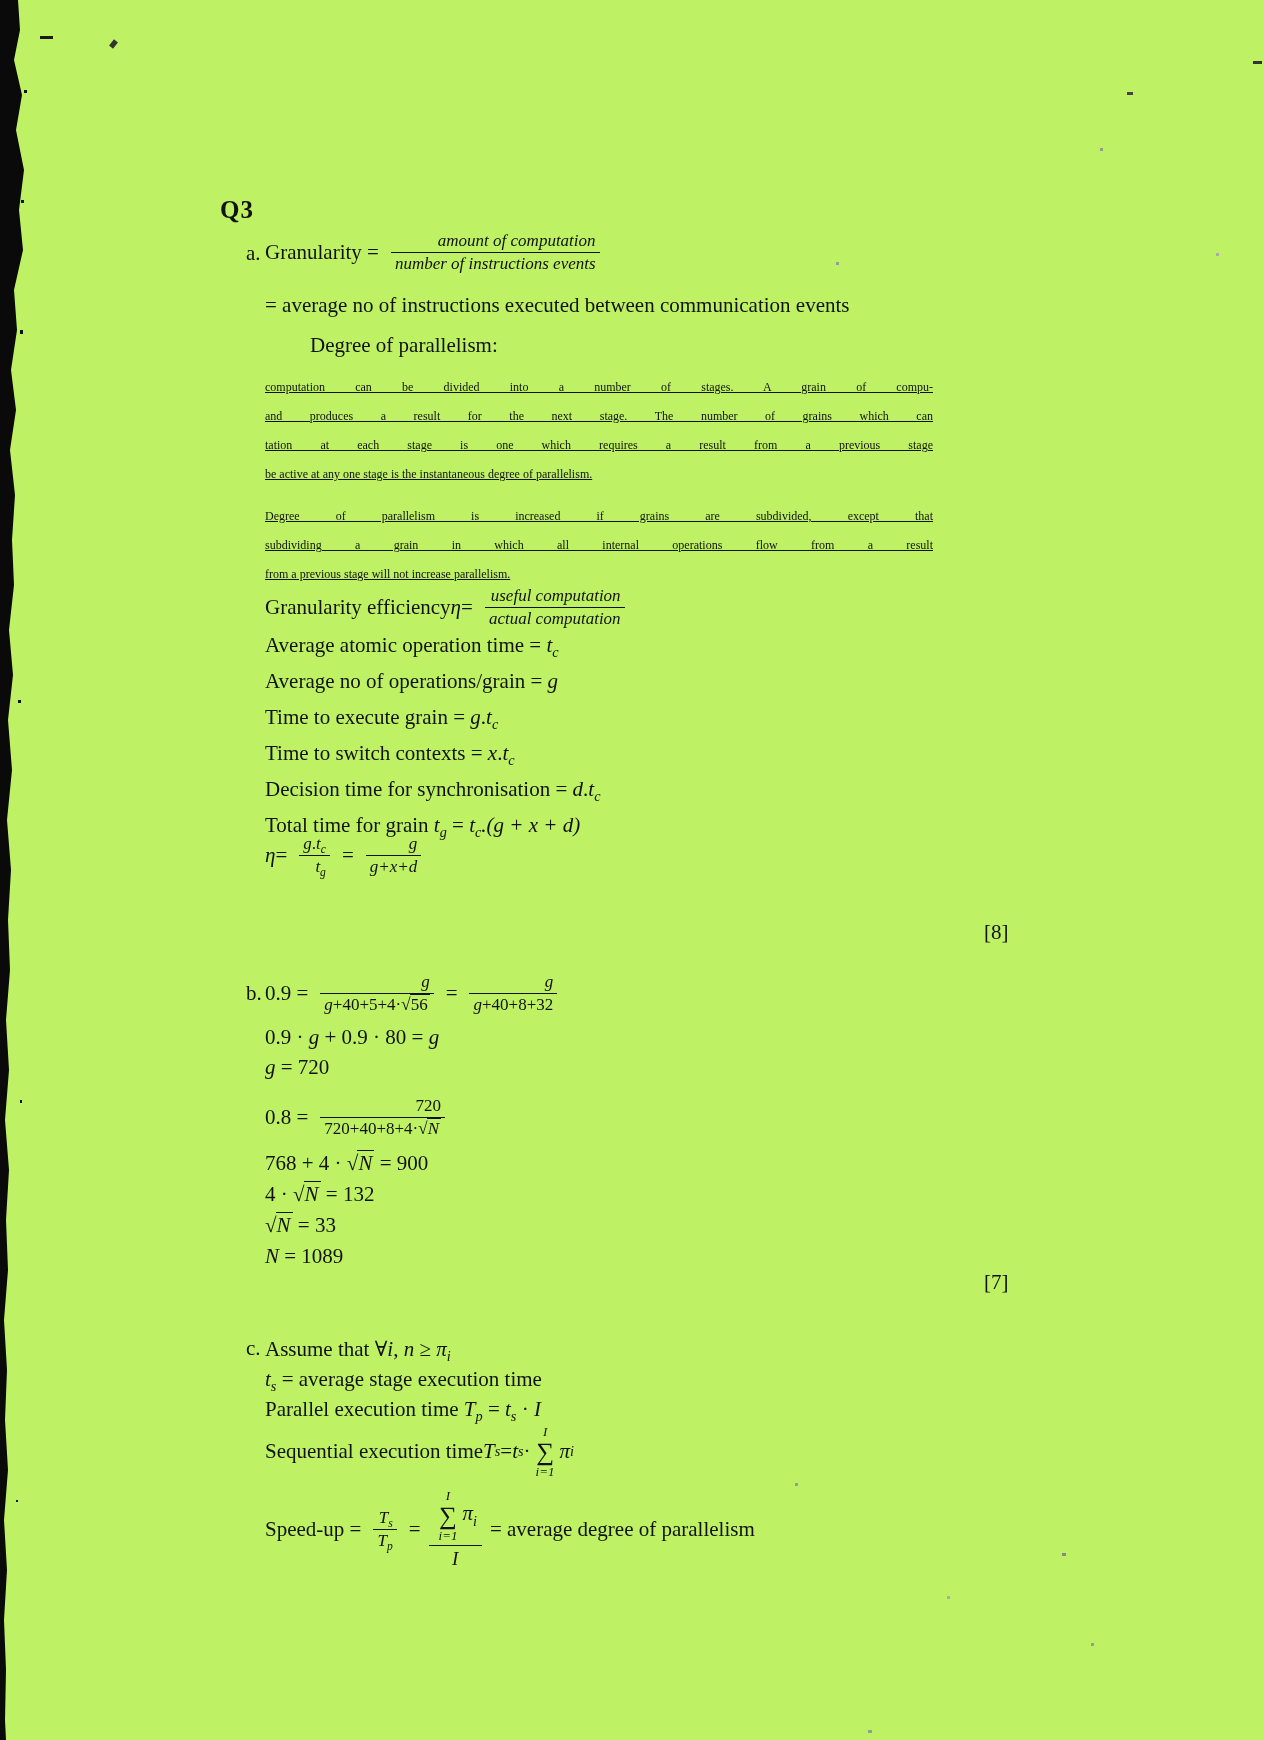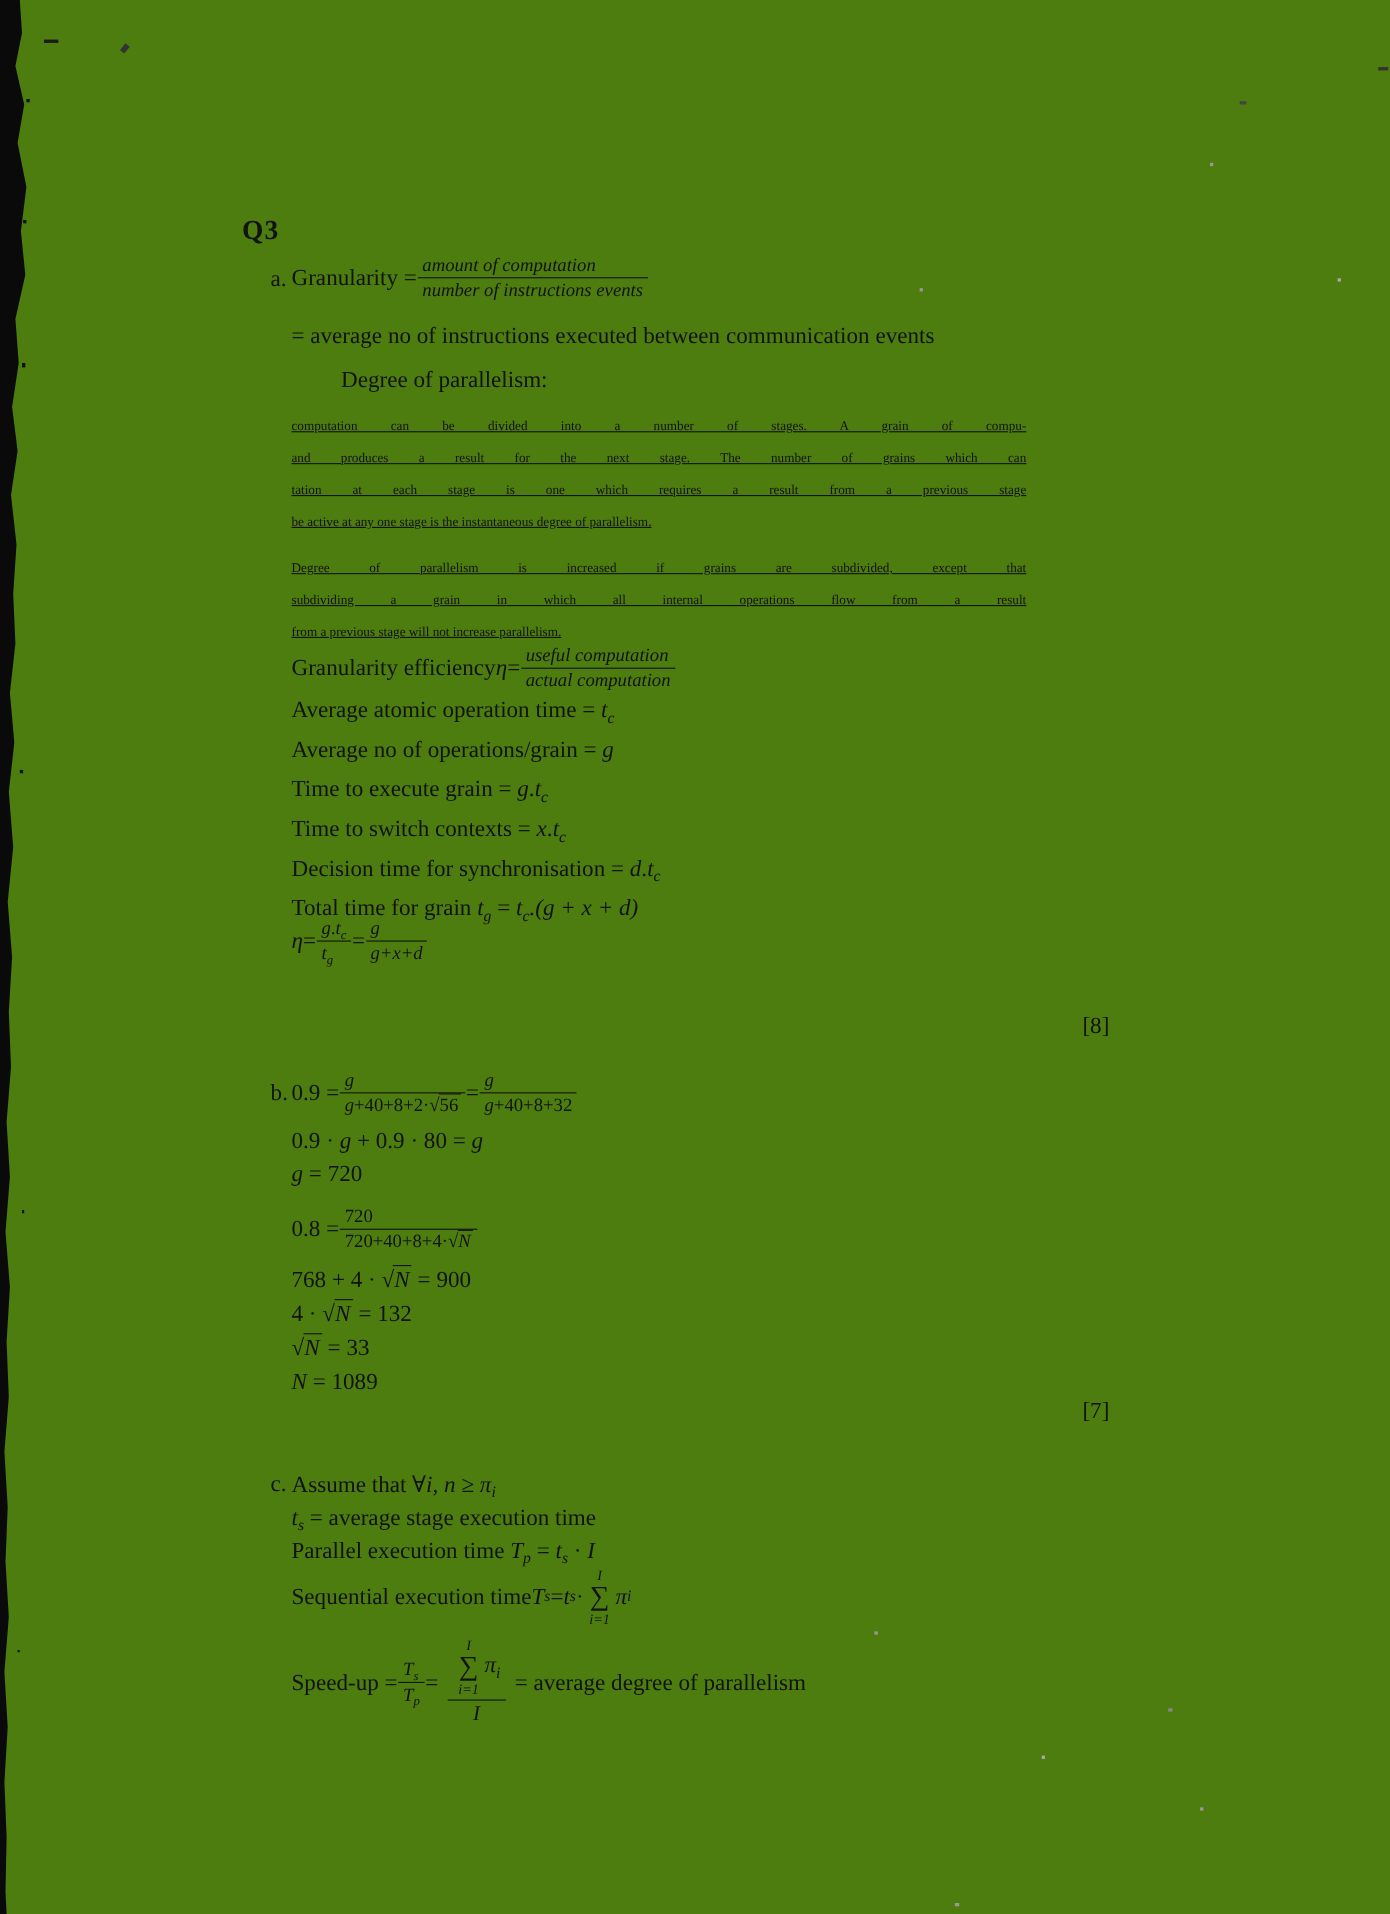--- a/index.html
+++ b/index.html
@@ -1,17 +1,17 @@
 <!DOCTYPE html>
 <html><head>
 <meta charset="utf-8">
 <style>
   html,body { margin:0; padding:0; background:#ffffff; }
   .sheet {
-    position:relative; width:1264px; height:1740px; background:#4d7c0f;
+    position:relative; width:1264px; height:1740px; background:#bef264;
     overflow:hidden; color:#121212;
     font-family:"Liberation Serif","DejaVu Serif",serif;
     font-size:21px;
   }
   .scan-strip { position:absolute; left:0; top:0; width:30px; height:1740px; }
   .speck { position:absolute; background:#555; }
 
   .qlabel { position:absolute; left:220px; top:196px; font-size:25px; font-weight:bold; letter-spacing:1px; }
 
   .part { position:absolute; left:246px; }
@@ -25,21 +25,21 @@
   .line { line-height:30px; white-space:nowrap; }
   .fracline { display:flex; align-items:center; height:48px; white-space:nowrap; }
   .t { font-style:normal; }
   .v { font-style:italic; }
   sub { font-size:68%; line-height:0; font-style:italic; }
 
   .para { width:668px; font-size:12px;text-decoration:underline; }
   .para .jl { line-height:29px; text-align:justify; text-align-last:justify; }
   .para .jl.last { text-align-last:auto; }
 
-  .frac { display:inline-block; vertical-align:middle; text-align:left; margin:0 1px; line-height:normal; }
+  .frac { display:inline-block; vertical-align:middle; text-align:right; margin:0 12px; line-height:normal; }
   .frac .fn { display:block; font-size:17px; line-height:20px; padding:0 4px 1px; border-bottom:1.5px solid #121212; }
   .frac .fd { display:block; font-size:17px; line-height:20px; padding:1px 4px 0; }
 
   .sq { white-space:nowrap; }
   .sq .sym { margin-right:-1px; }
   .sq .rd { border-top:1.5px solid #121212; padding:0 2px 0 1px; }
 
   .sum { display:inline-flex; flex-direction:column; align-items:center; vertical-align:middle; margin:0 5px; }
   .sum .up { font-size:13px; line-height:13px; font-style:italic; }
   .sum .sg { font-size:25px; line-height:27px; font-style:normal; }
@@ -169,21 +169,21 @@
   <div class="marks" id="marks-a">[8]</div>
 
   <div class="part" id="part-b">
     <span class="plabel">b.</span>
     <div class="pbody">
 
       <div class="fracline" style="height:50px;">
           <span class="t">0.9 = </span>
           <span class="frac">
             <span class="fn v">g</span>
-            <span class="fd"><span class="v">g</span><span class="t">+40+8+2·</span><span class="sq"><span class="sym t">√</span><span class="rd t">56</span></span></span>
+            <span class="fd"><span class="v">g</span><span class="t">+40+5+4·</span><span class="sq"><span class="sym t">√</span><span class="rd t">56</span></span></span>
           </span>
           <span class="t">=</span>
           <span class="frac">
             <span class="fn v">g</span>
             <span class="fd"><span class="v">g</span><span class="t">+40+8+32</span></span>
           </span>
         </div>
 
       <div class="line b-l2"><span class="t">0.9 · </span><span class="v">g</span><span class="t"> + 0.9 · 80 = </span><span class="v">g</span></div>
 

